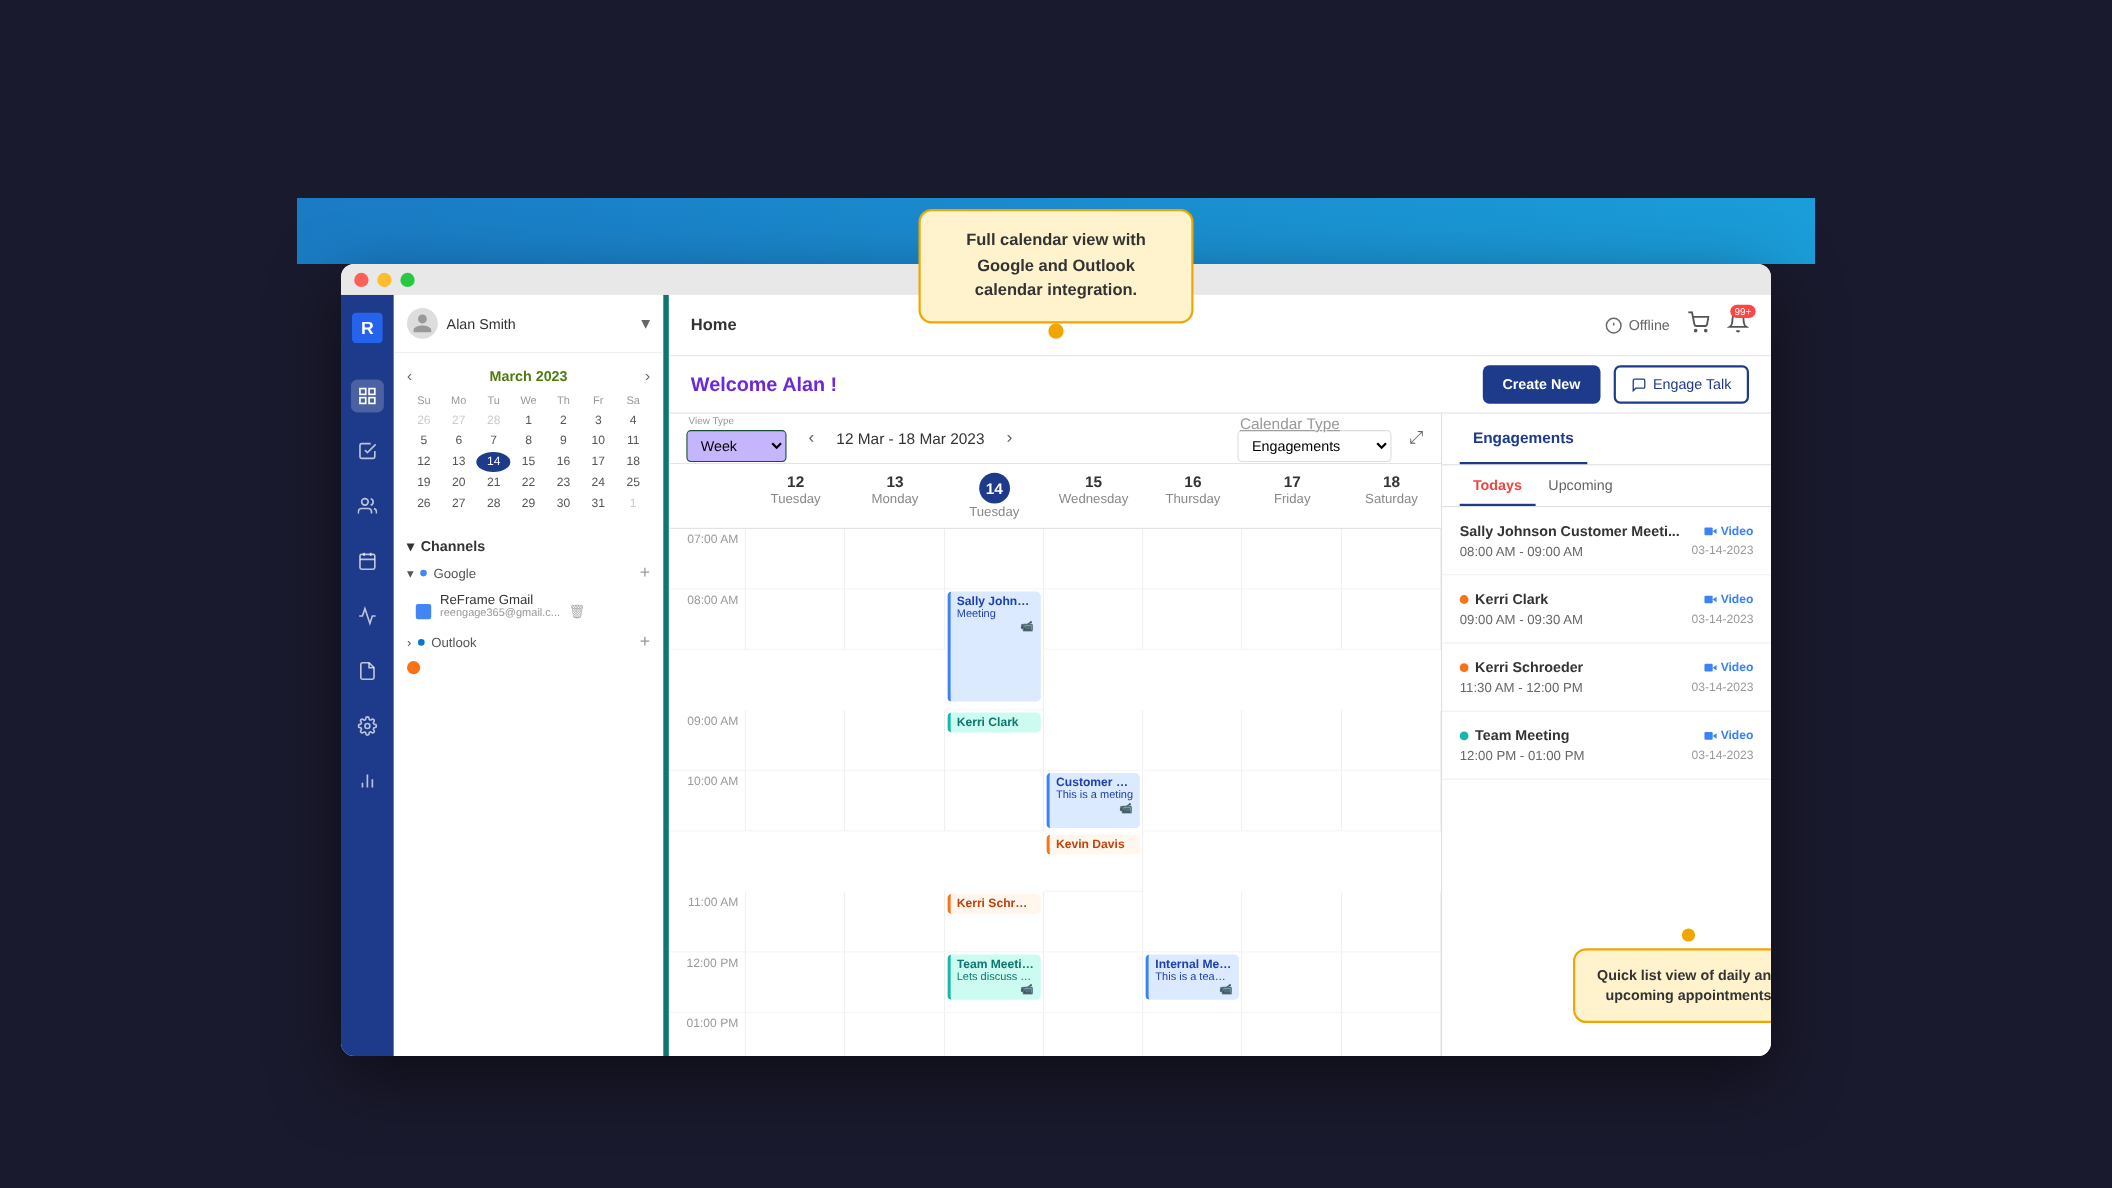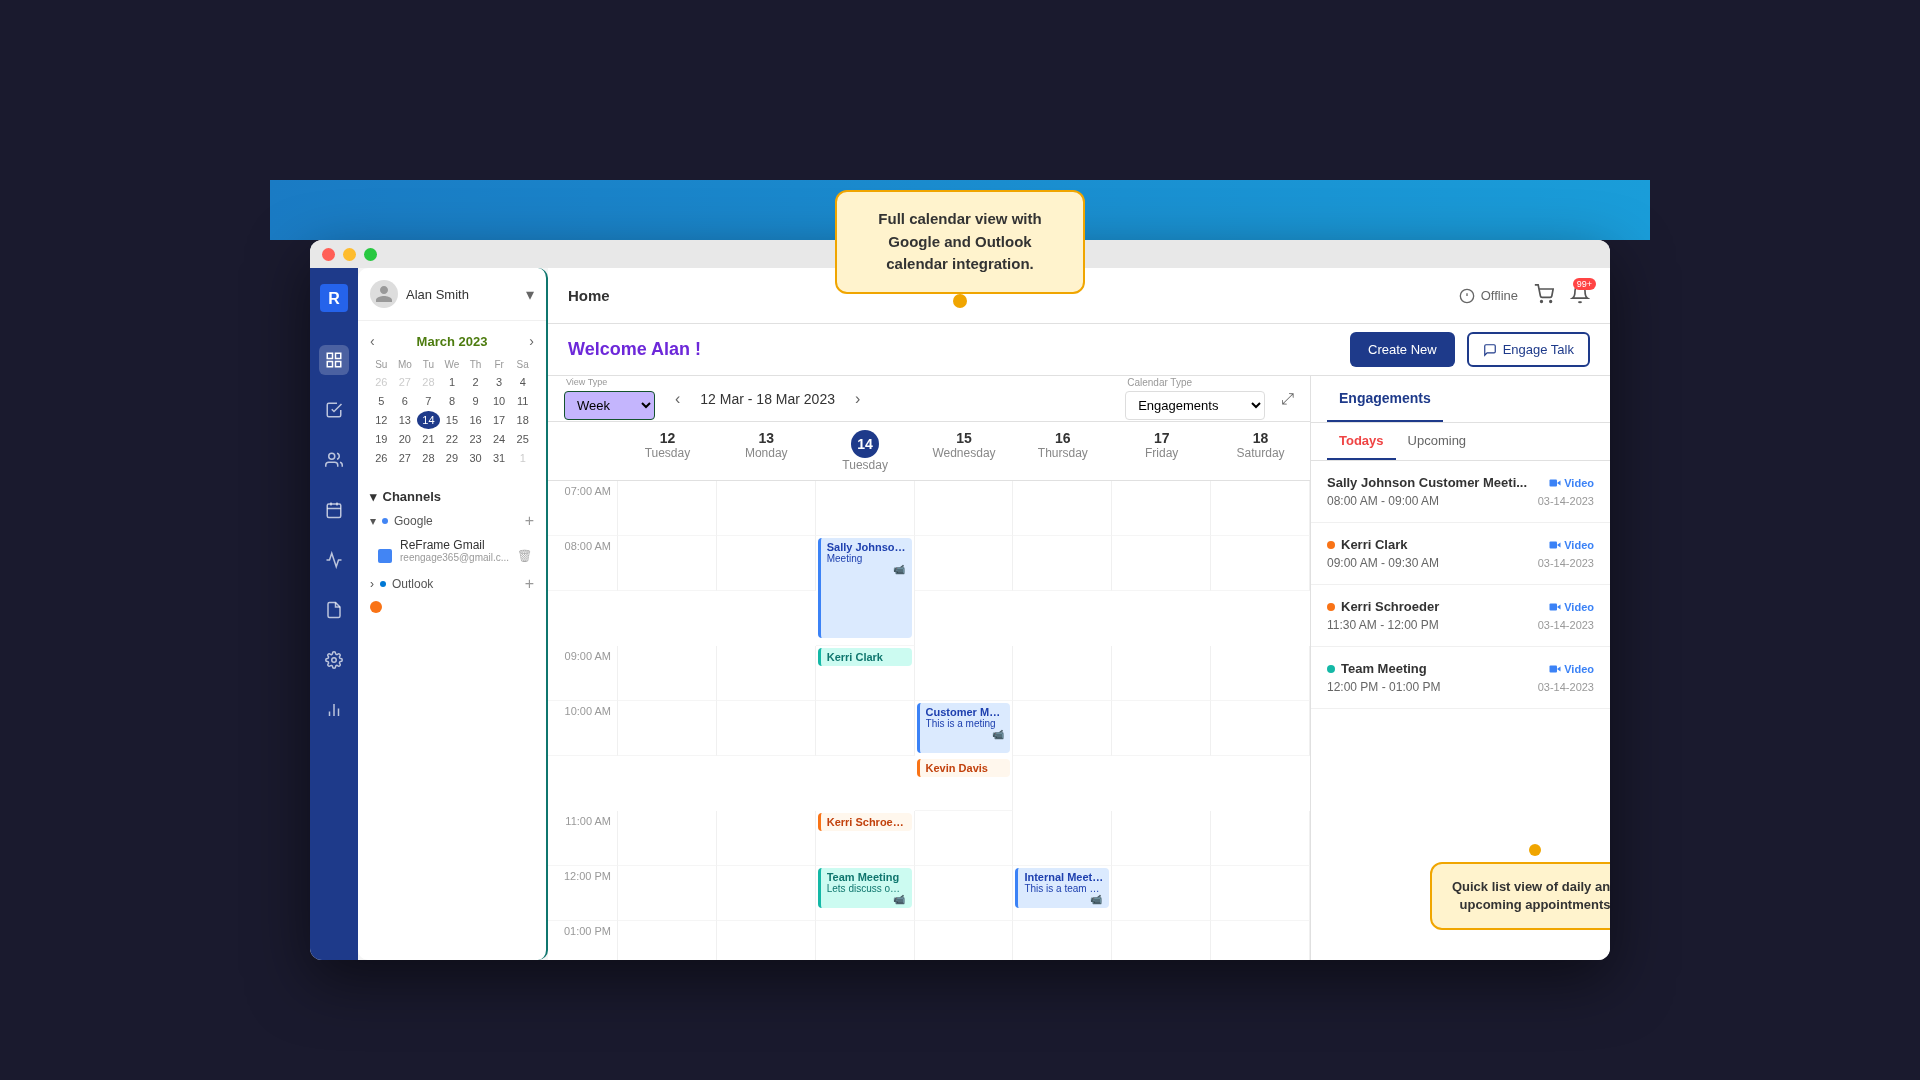--- a/index.html
+++ b/index.html
@@ -18,34 +18,34 @@
     
     .app-body { display: flex; flex: 1; overflow: hidden; }
 
     
     .icon-sidebar { width: 48px; background: #1e3a8a; display: flex; flex-direction: column; align-items: center; padding: 16px 0; gap: 20px; flex-shrink: 0; }
     .icon-sidebar .logo { color: white; font-size: 18px; font-weight: bold; margin-bottom: 8px; }
     .sidebar-icon { width: 30px; height: 30px; display: flex; align-items: center; justify-content: center; color: rgba(255,255,255,0.7); cursor: pointer; border-radius: 6px; font-size: 16px; }
     .sidebar-icon:hover, .sidebar-icon.active { background: rgba(255,255,255,0.2); color: white; }
 
     
-    .left-panel { width: 190px; background: white; border-right: 2px solid #0f766e; display: flex; flex-direction: column; flex-shrink: 0; overflow-y: auto; position: relative; border-radius: 10px; }
+    .left-panel { width: 250px; background: white; border-right: 5px solid #0f766e; display: flex; flex-direction: column; flex-shrink: 0; overflow-y: auto; position: relative; }
 
     
     .header { height: 56px; background: white; border-bottom: 1px solid #e0e0e0; display: flex; align-items: center; padding: 0 20px; justify-content: space-between; flex-shrink: 0; }
     .header-left { display: flex; align-items: center; gap: 12px; }
     .breadcrumb-text { font-size: 15px; color: #333; font-weight: 700; }
     .header-right { display: flex; align-items: center; gap: 16px; }
     .offline-badge { display: flex; align-items: center; gap: 6px; font-size: 13px; color: #666; }
 
     
     .welcome-bar { height: 52px; background: white; border-bottom: 1px solid #e0e0e0; display: flex; align-items: center; padding: 0 20px; justify-content: space-between; flex-shrink: 0; }
     .welcome-text { font-size: 18px; font-weight: 600; color: #6d28d9; }
     .welcome-actions { display: flex; gap: 12px; }
-    .btn-create { background: #1e3a8a; color: white; border: none; border-radius: 6px; padding: 8px 18px; font-size: 13px; cursor: pointer; font-weight: 400; }
+    .btn-create { background: #1e3a8a; color: white; border: none; border-radius: 6px; padding: 8px 18px; font-size: 13px; cursor: pointer; font-weight: 700; }
     .btn-engage { background: white; color: #1e3a8a; border: 2px solid #1e3a8a; border-radius: 6px; padding: 8px 14px; font-size: 13px; cursor: pointer; display: flex; align-items: center; gap: 6px; font-weight: 500; }
 
     
     .main-content { display: flex; flex: 1; overflow: hidden; }
 
     
     .calendar-area { flex: 1; display: flex; flex-direction: column; overflow: hidden; }
     .calendar-toolbar { height: 46px; background: white; border-bottom: 1px solid #e0e0e0; display: flex; align-items: center; padding: 0 16px; gap: 16px; flex-shrink: 0; }
     .view-select { border: 1px solid #14532d; border-radius: 4px; padding: 5px 24px 5px 8px; font-size: 13px; background: #c4b5fd; cursor: pointer; min-width: 90px; }
     .date-nav { display: flex; align-items: center; gap: 10px; font-size: 14px; color: #333; font-weight: 500; }
@@ -363,21 +363,21 @@
                 <select class="view-select">
                   <option>Week</option>
                   <option>Day</option>
                   <option>Month</option>
                 </select>
               </div>
               <button class="nav-btn">‹</button>
               <span class="date-nav">12 Mar - 18 Mar 2023</span>
               <button class="nav-btn">›</button>
               <div style="position:relative; padding-top:14px; margin-left:auto;">
-                <span style="position:absolute;top:0;left:2px;font-size:10px;color:#999;">Calendar Type</span>
+                <span style="position:absolute;top:0;left:2px;font-size:14px;color:#999;text-decoration:underline;">Calendar Type</span>
                 <select class="cal-select">
                   <option>Engagements</option>
                   <option>Personal</option>
                 </select>
               </div>
               <button class="expand-btn">⤢</button>
             </div>
 
             <div class="calendar-grid">
 

